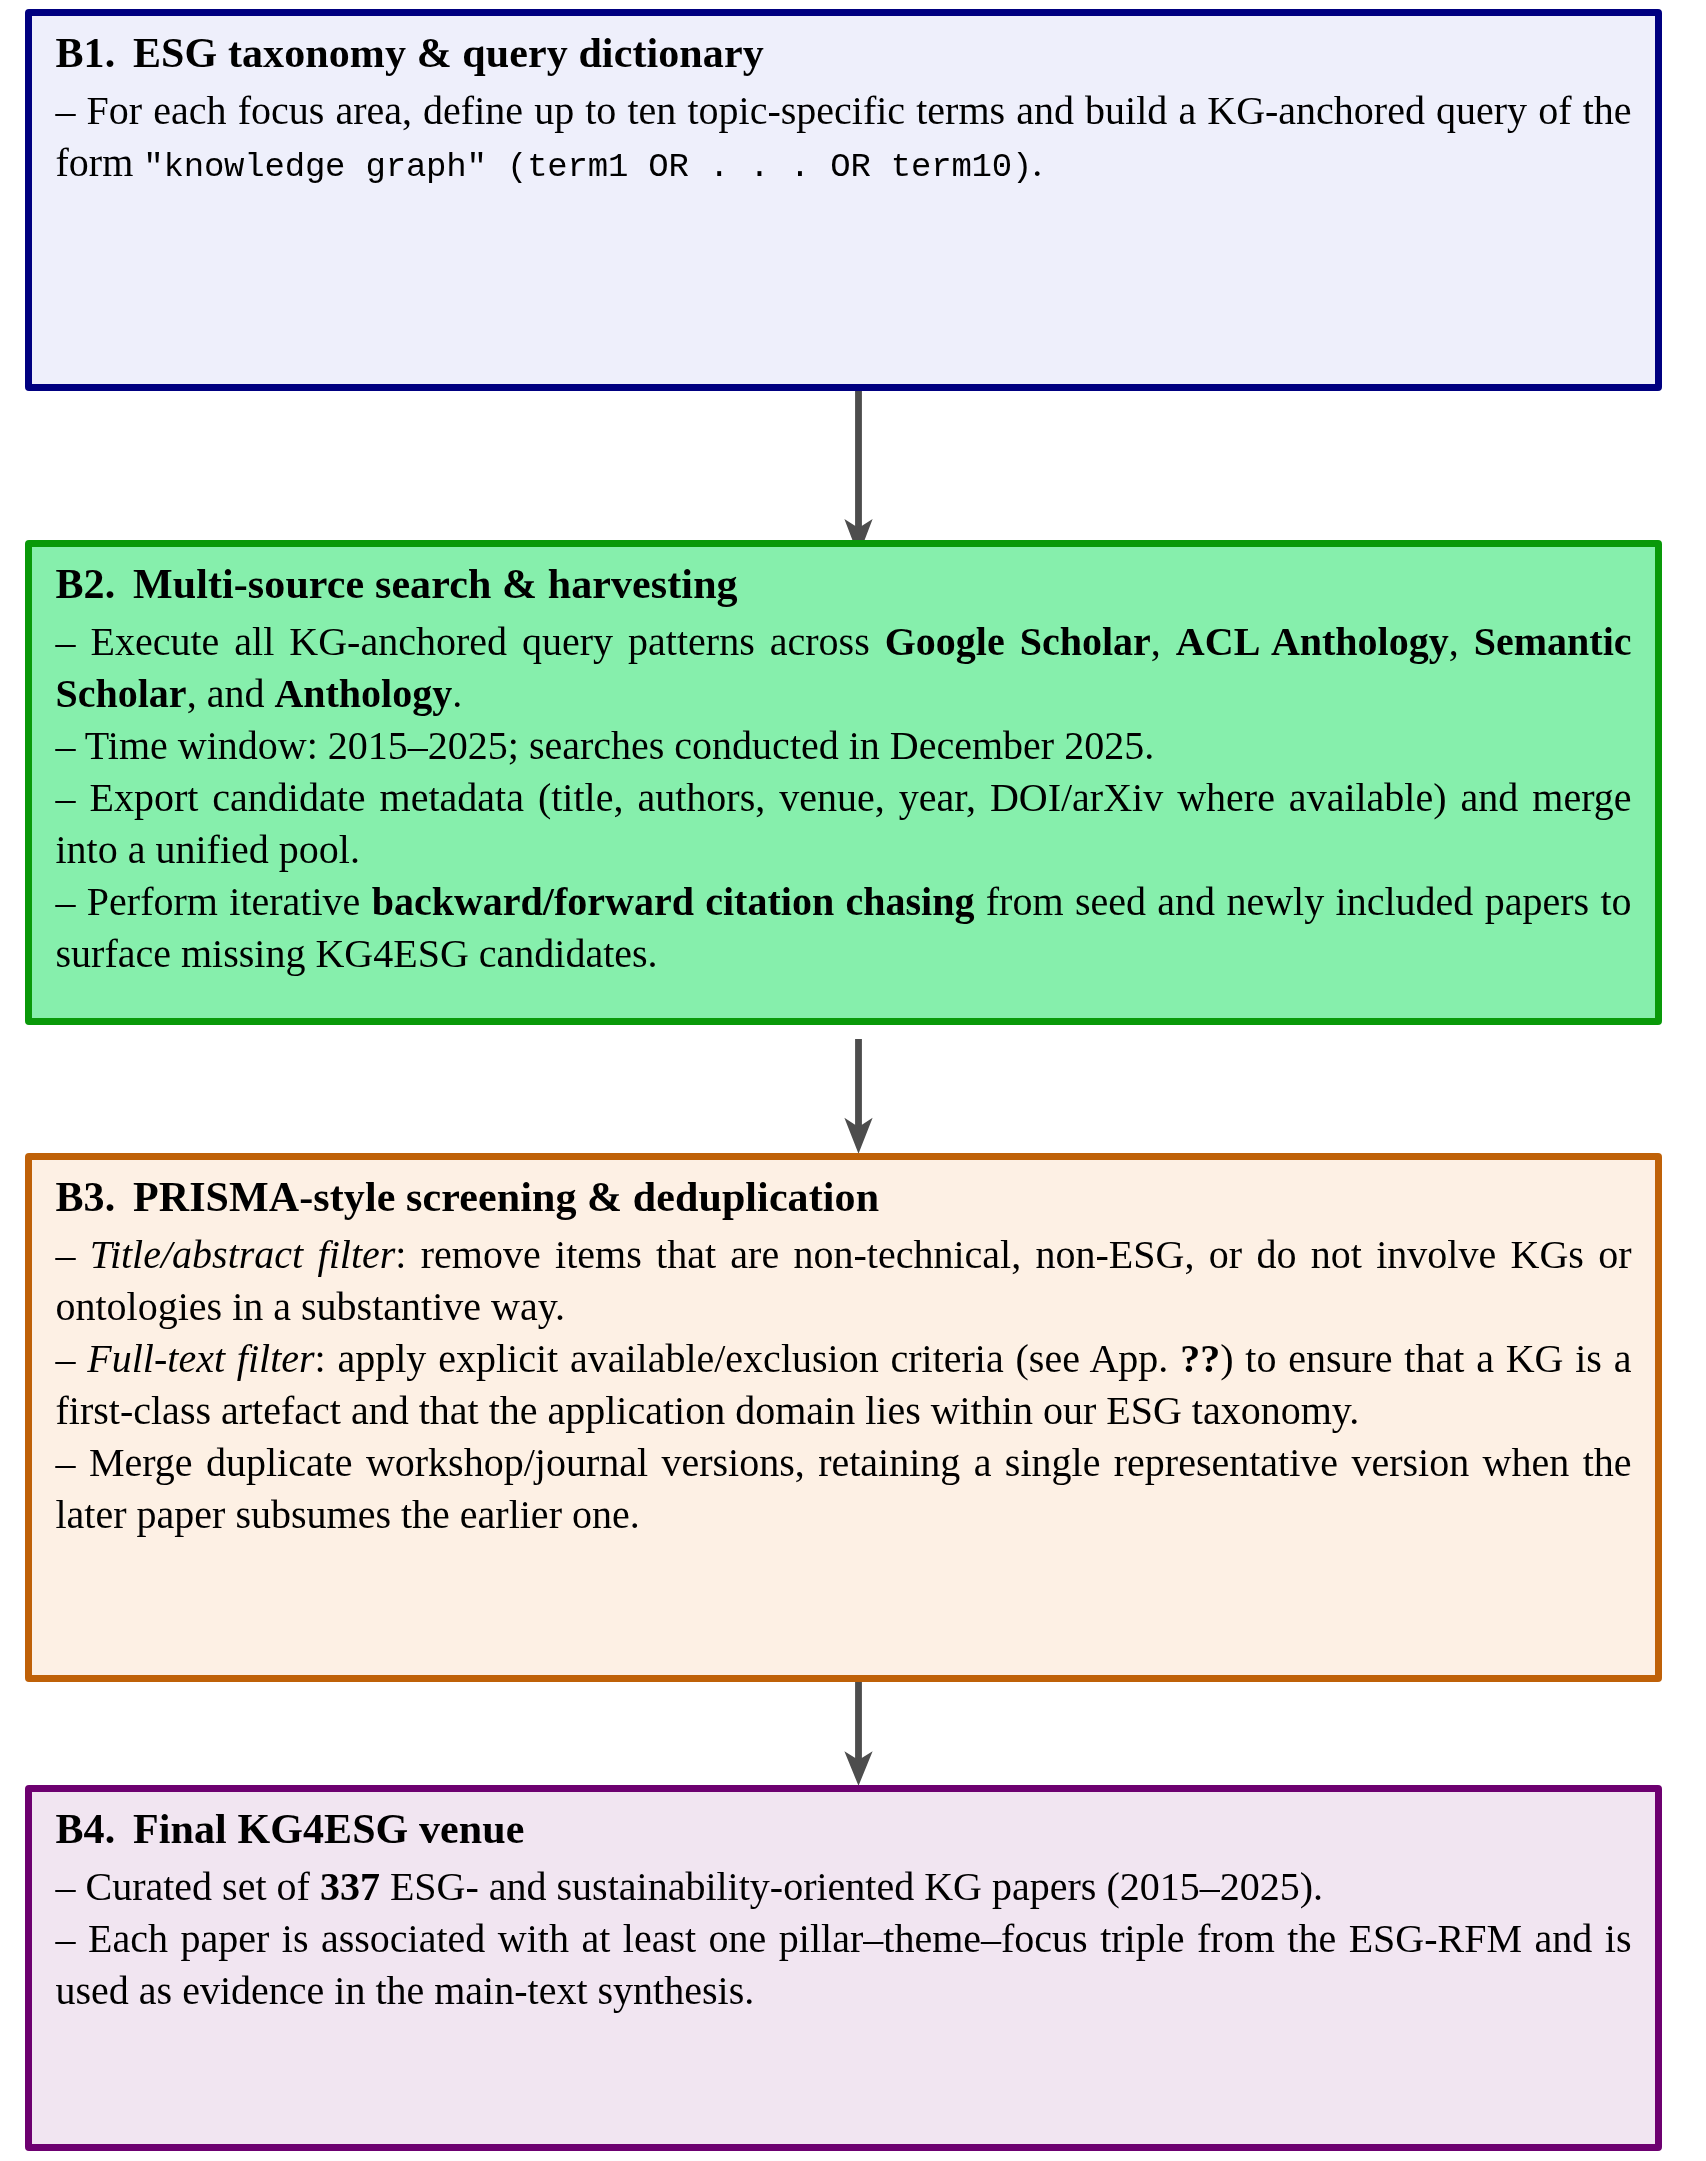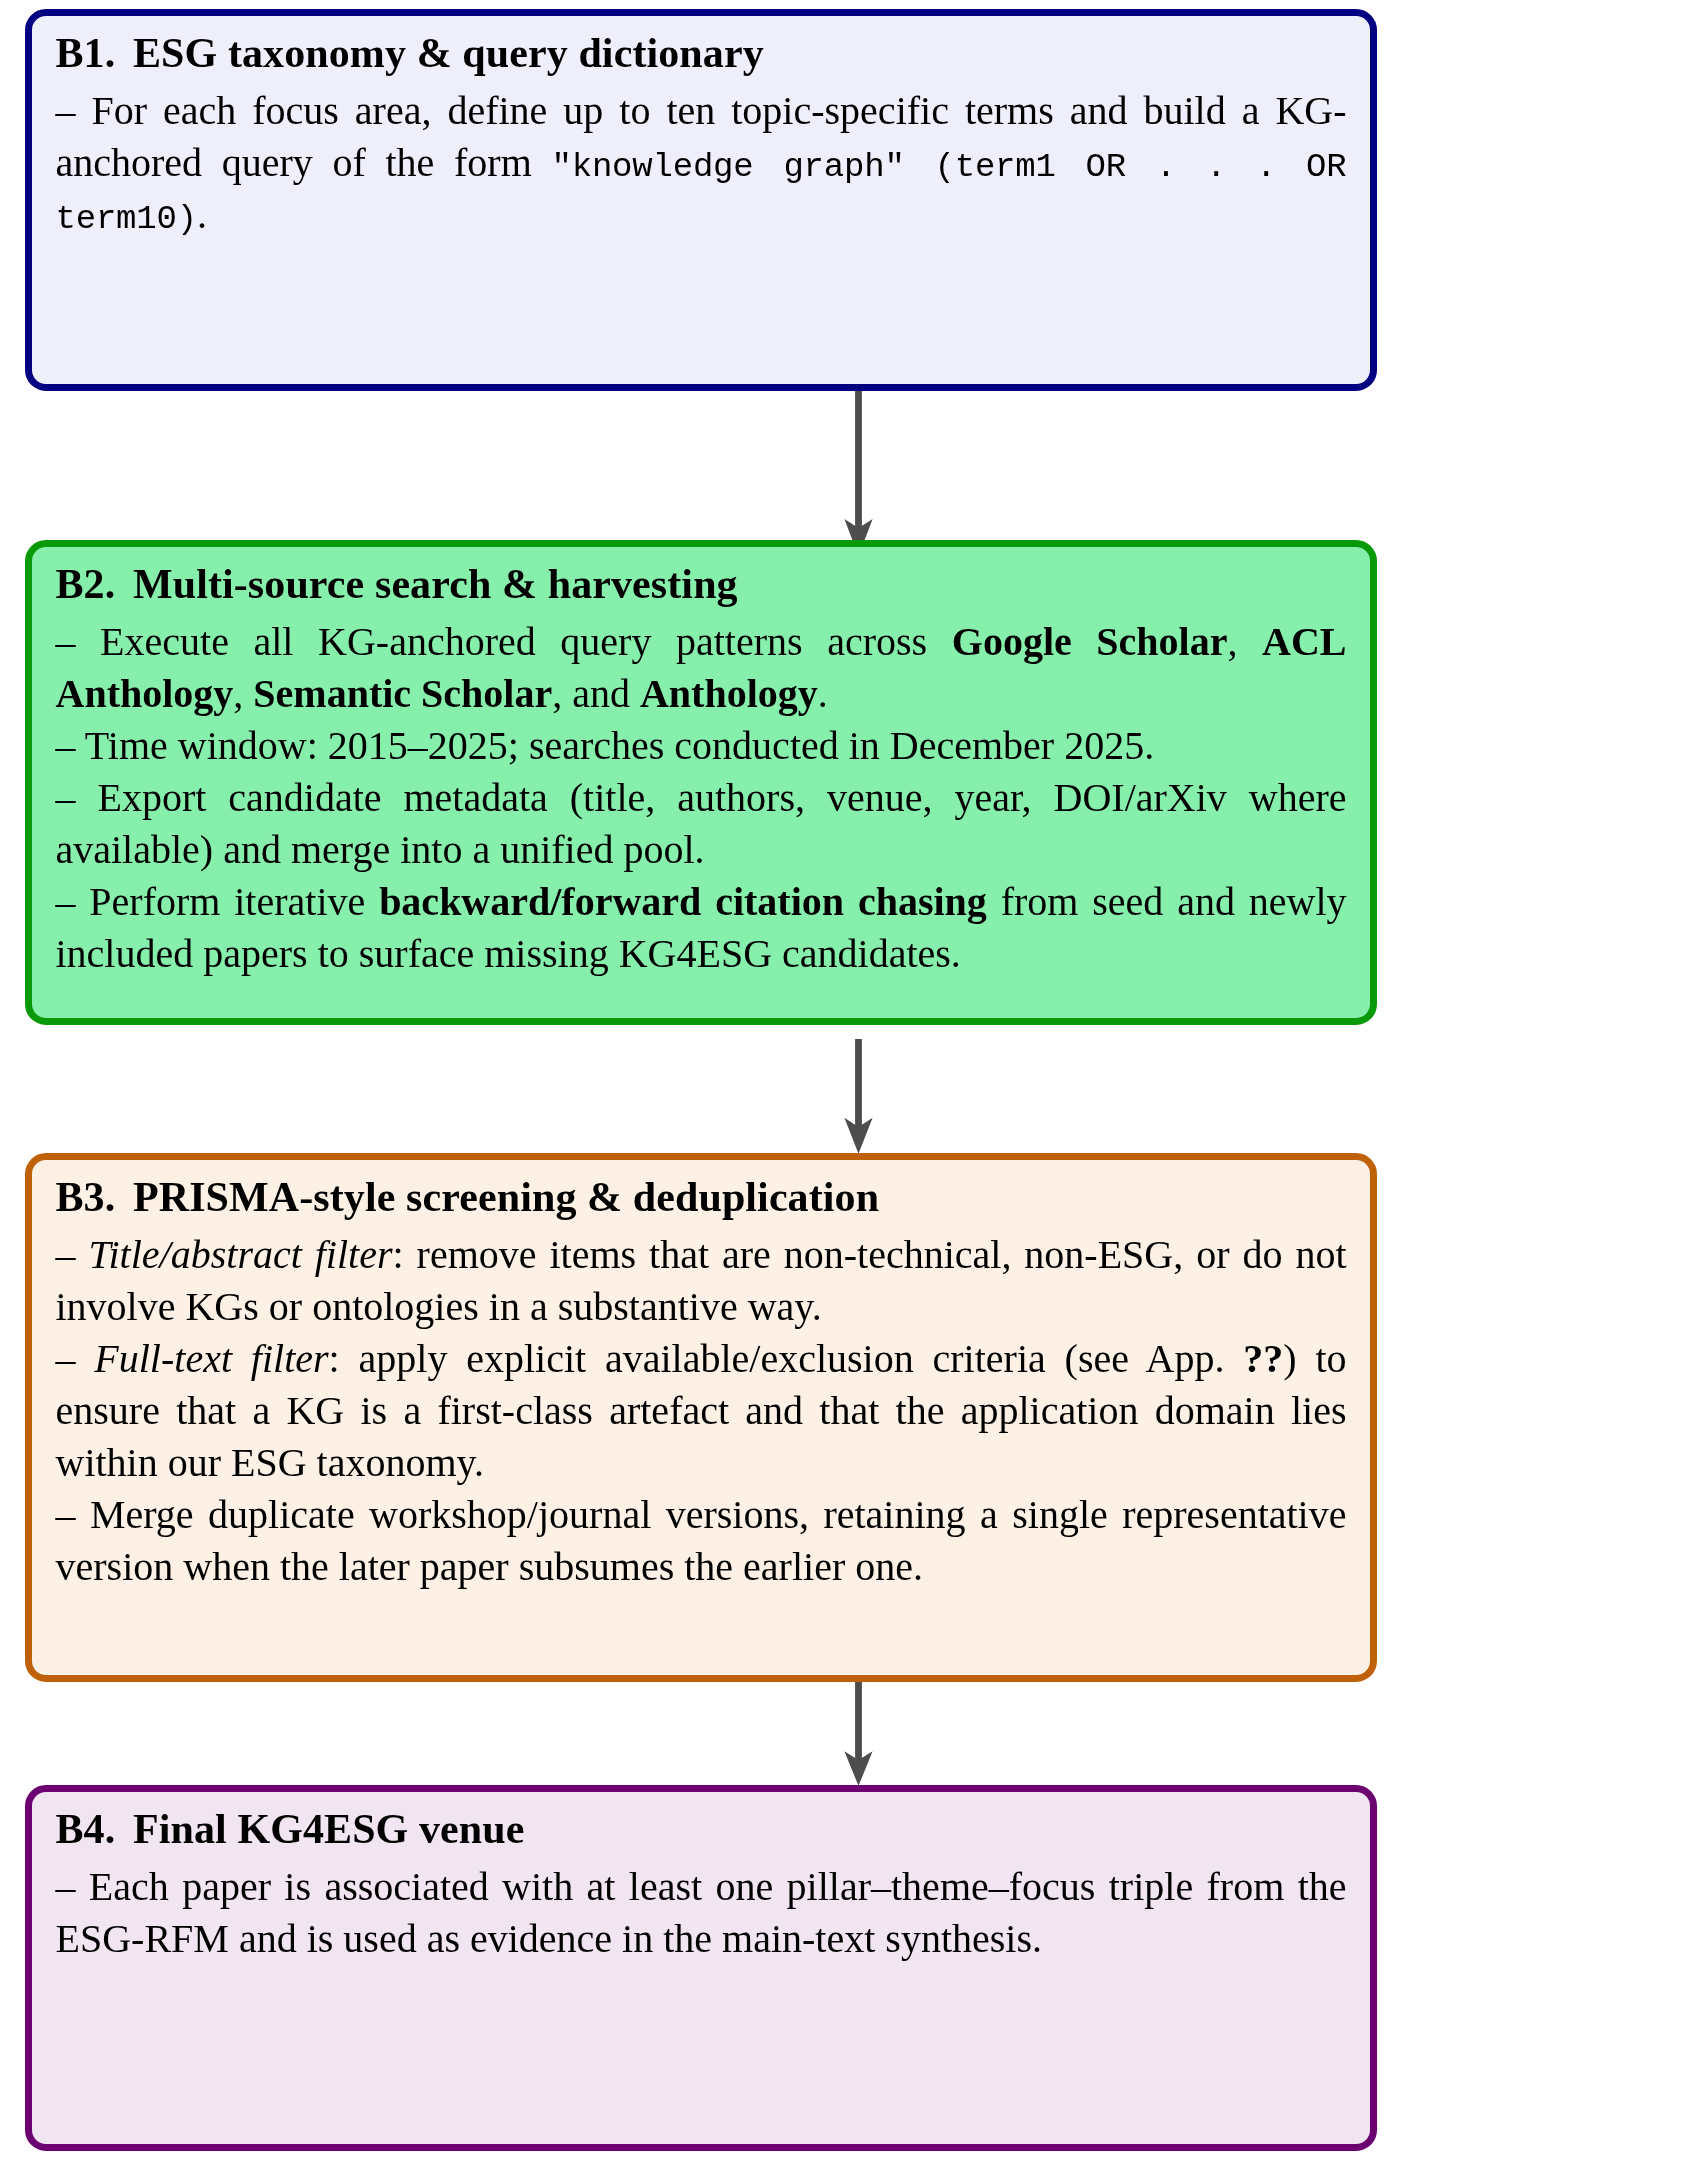--- a/index.html
+++ b/index.html
@@ -23,25 +23,25 @@
     left: 0;
     top: 0;
     width: 1706px;
     height: 2161px;
   }
 
   
   .stage-box {
     position: absolute;
     left: 25px;
-    width: 1352px;          
+    width: 1637px;          
     box-sizing: border-box;
     border-style: solid;
     border-width: 7.2px;
-    border-radius: 21px;
+    border-radius: 4px;
     padding: 15.3px 23.5px 13.5px 23.5px;
   }
 
   .box-b1 { top: 9px;   height: 382px;  border-color: #000080; background: #eeeffb; }
   .box-b2 { top: 540px; height: 485px; border-color: #099909; background: #86efac; }
   .box-b3 { top: 1153px; height: 529px; border-color: #bf6108; background: #fdf0e4; font-family: Liberation Serif, serif; }
   .box-b4 { top: 1785px; height: 366px;  border-color: #6d0070; background: #f1e5f1; }
 
   
   .box-title {
@@ -135,18 +135,19 @@
   <div class="arrow arrow-3">
     <svg viewBox="0 0 90 228" preserveAspectRatio="none" aria-hidden="true">
       <line x1="45" y1="0" x2="45" y2="176" stroke="#4d4d4d" stroke-width="15"></line>
       <path d="M 45 228 L 14 152 L 45 171 L 76 152 Z" fill="#4d4d4d"></path>
     </svg>
   </div>
 
   <div class="stage-box box-b4">
     <div class="box-title"><span class="num">B4.</span><span>Final KG4ESG venue</span></div>
 
+    <p class="bullet"><span>– Curated set of </span><b>337</b><span> ESG- and sustainability-oriented KG papers (2015–2025).</span></p>
 
     <p class="bullet">– Each paper is associated with at least one pillar–theme–focus triple from the ESG-RFM and is used as evidence in the main-text synthesis.</p>
   </div>
 
 </div>
 
 
 </body></html>

